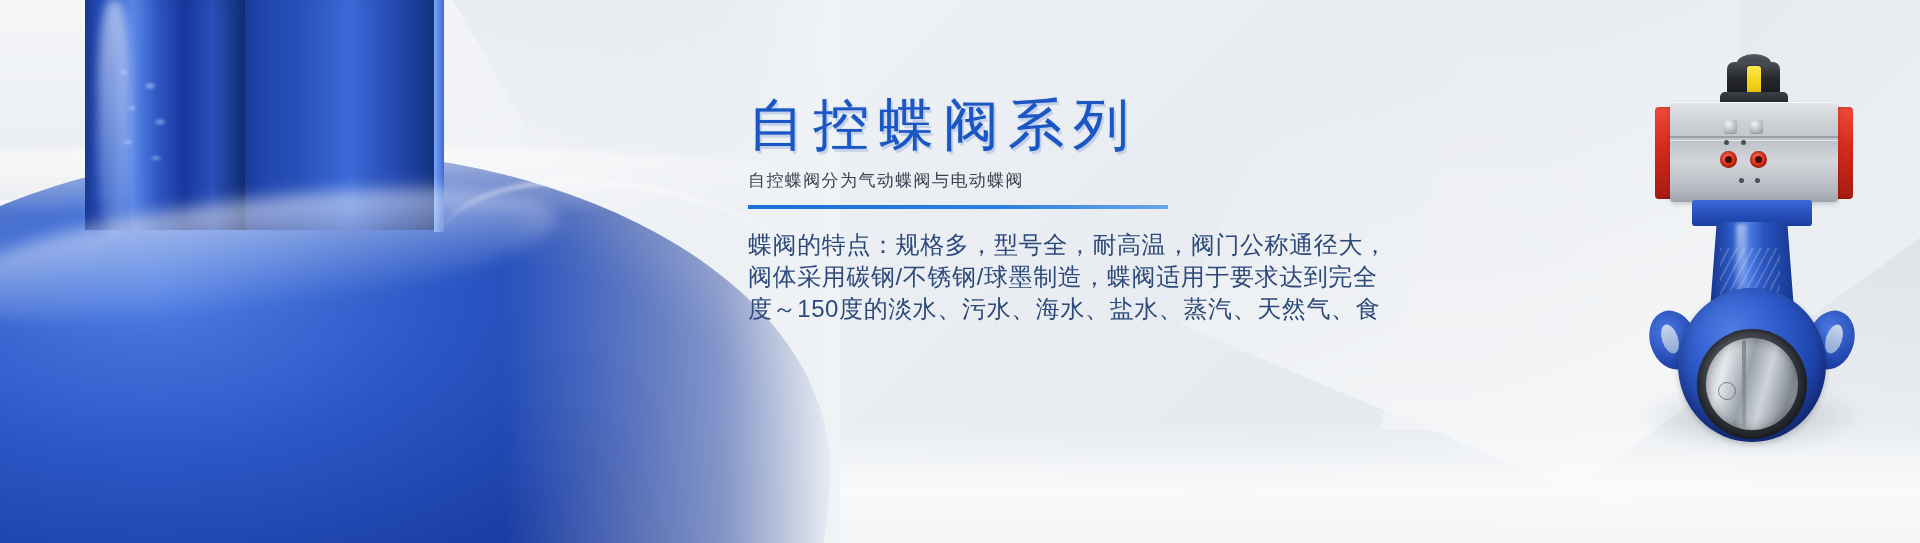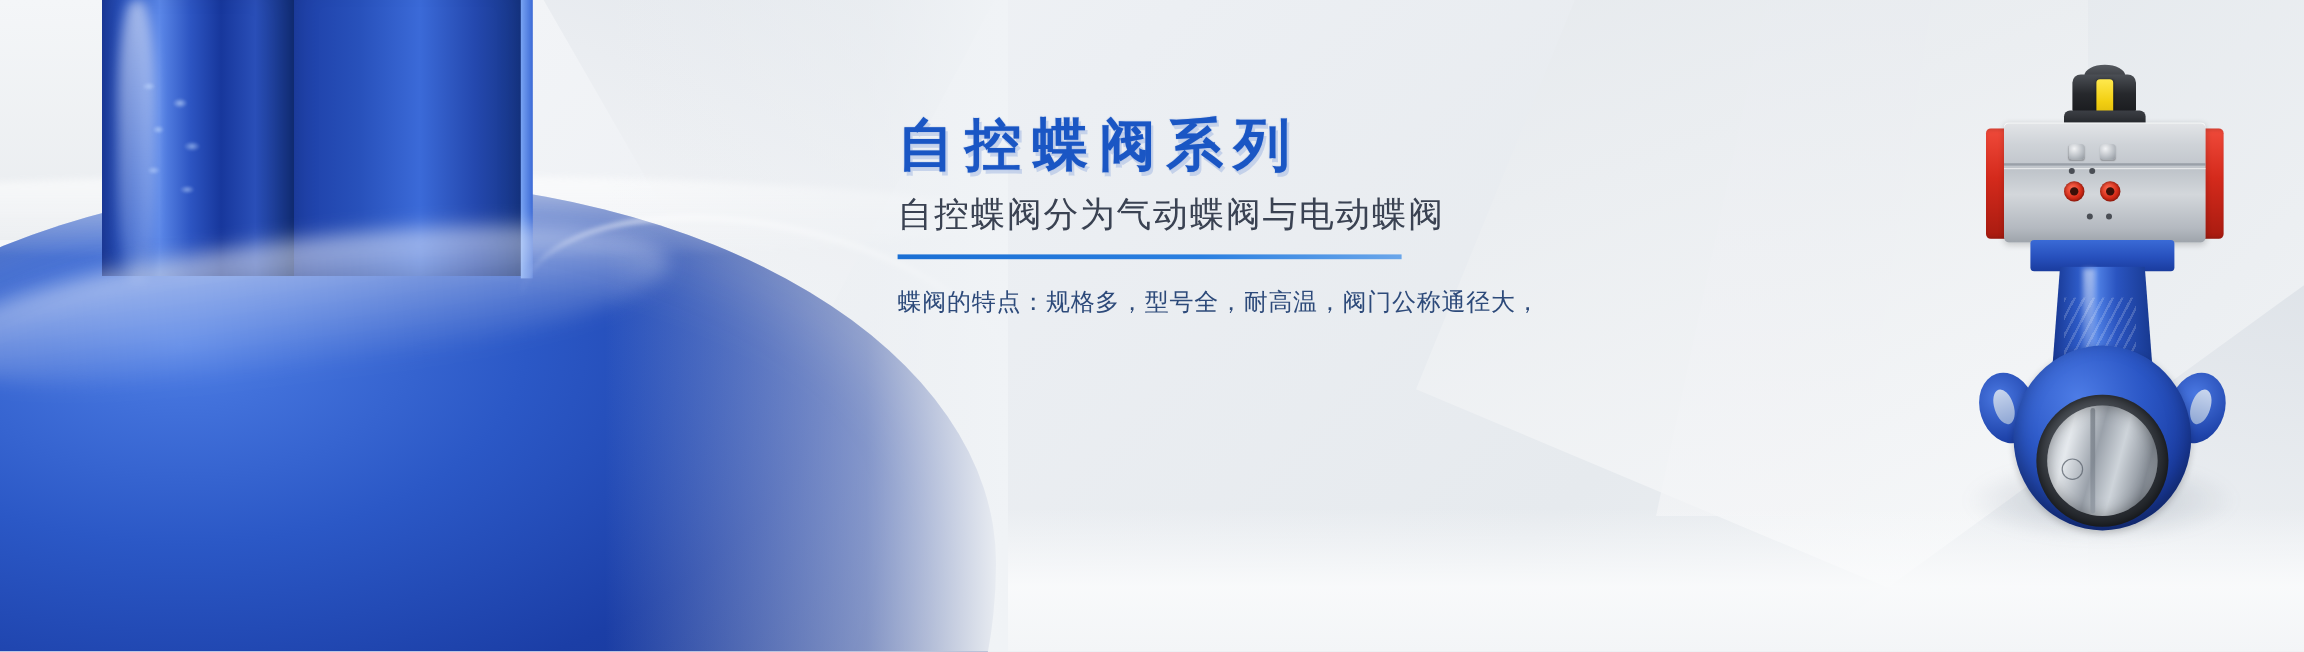--- a/index.html
+++ b/index.html
@@ -110,35 +110,35 @@
   }
   .lp-shadow{
     position:absolute;left:0;top:0;width:840px;height:543px;
     background:linear-gradient(90deg,rgba(0,0,0,0) 60%,rgba(238,241,244,.5) 86%,rgba(240,243,246,1) 100%);
     pointer-events:none;
   }
 
   
   .copy{position:absolute;left:748px;top:96px;width:700px;}
   .title{
-    font-size:47px;line-height:1.05;font-weight:bold;letter-spacing:9px;
+    font-size:56px;line-height:1.05;font-weight:normal;letter-spacing:9px;
     color:#1a56c4;
     text-shadow:2px 3px 0 rgba(150,175,225,.45), 0 0 1px rgba(26,86,196,.6);
     white-space:nowrap;margin:0 0 14px 0;
   }
   .subtitle{
-    font-size:29px;color:#3a4252;letter-spacing:1.4px;margin:0 0 13px 0;white-space:nowrap;
+    font-size:17px;color:#3a4252;letter-spacing:1.4px;margin:0 0 13px 0;white-space:nowrap;
   }
   .divider{
     width:420px;height:4px;margin:0 0 20px 0;
     background:linear-gradient(90deg,#1a6fd4 0%,#2a7fe0 60%,#6aa6ea 100%);
   }
   .body-text{margin:0;}
   .body-line{
-    font-size:20px;line-height:32px;color:#2d4a7a;letter-spacing:.6px;white-space:nowrap;
+    font-size:24px;line-height:32px;color:#2d4a7a;letter-spacing:.6px;white-space:nowrap;
   }
 
   
   .product{position:absolute;left:1600px;top:52px;width:300px;height:430px;}
 
   .pv-shadow{
     position:absolute;left:36px;top:330px;width:230px;height:70px;border-radius:50%;
     background:radial-gradient(ellipse at center,rgba(90,105,125,.30),rgba(90,105,125,0) 70%);
     filter:blur(5px);
   }
@@ -298,20 +298,22 @@
     <div class="lp-disc-edge-light"></div>
     <div class="lp-shadow"></div>
   </div>
 
   <div class="copy">
     <h1 class="title">自控蝶阀系列</h1>
     <div class="subtitle">自控蝶阀分为气动蝶阀与电动蝶阀</div>
     <div class="divider"></div>
     <div class="body-text">
       <div class="body-line">蝶阀的特点：规格多，型号全，耐高温，阀门公称通径大，</div>
+      <div class="body-line">阀体采用碳钢/不锈钢/球墨制造，蝶阀适用于要求达到完全</div>
+      <div class="body-line">度～150度的淡水、污水、海水、盐水、蒸汽、天然气、食</div>
     </div>
   </div>
 
   <div class="product">
     <div class="pv-shadow"></div>
 
     <div class="pv-topcap-dome"></div>
     <div class="pv-topcap"></div>
     <div class="pv-indicator"></div>
     <div class="pv-topring"></div>

